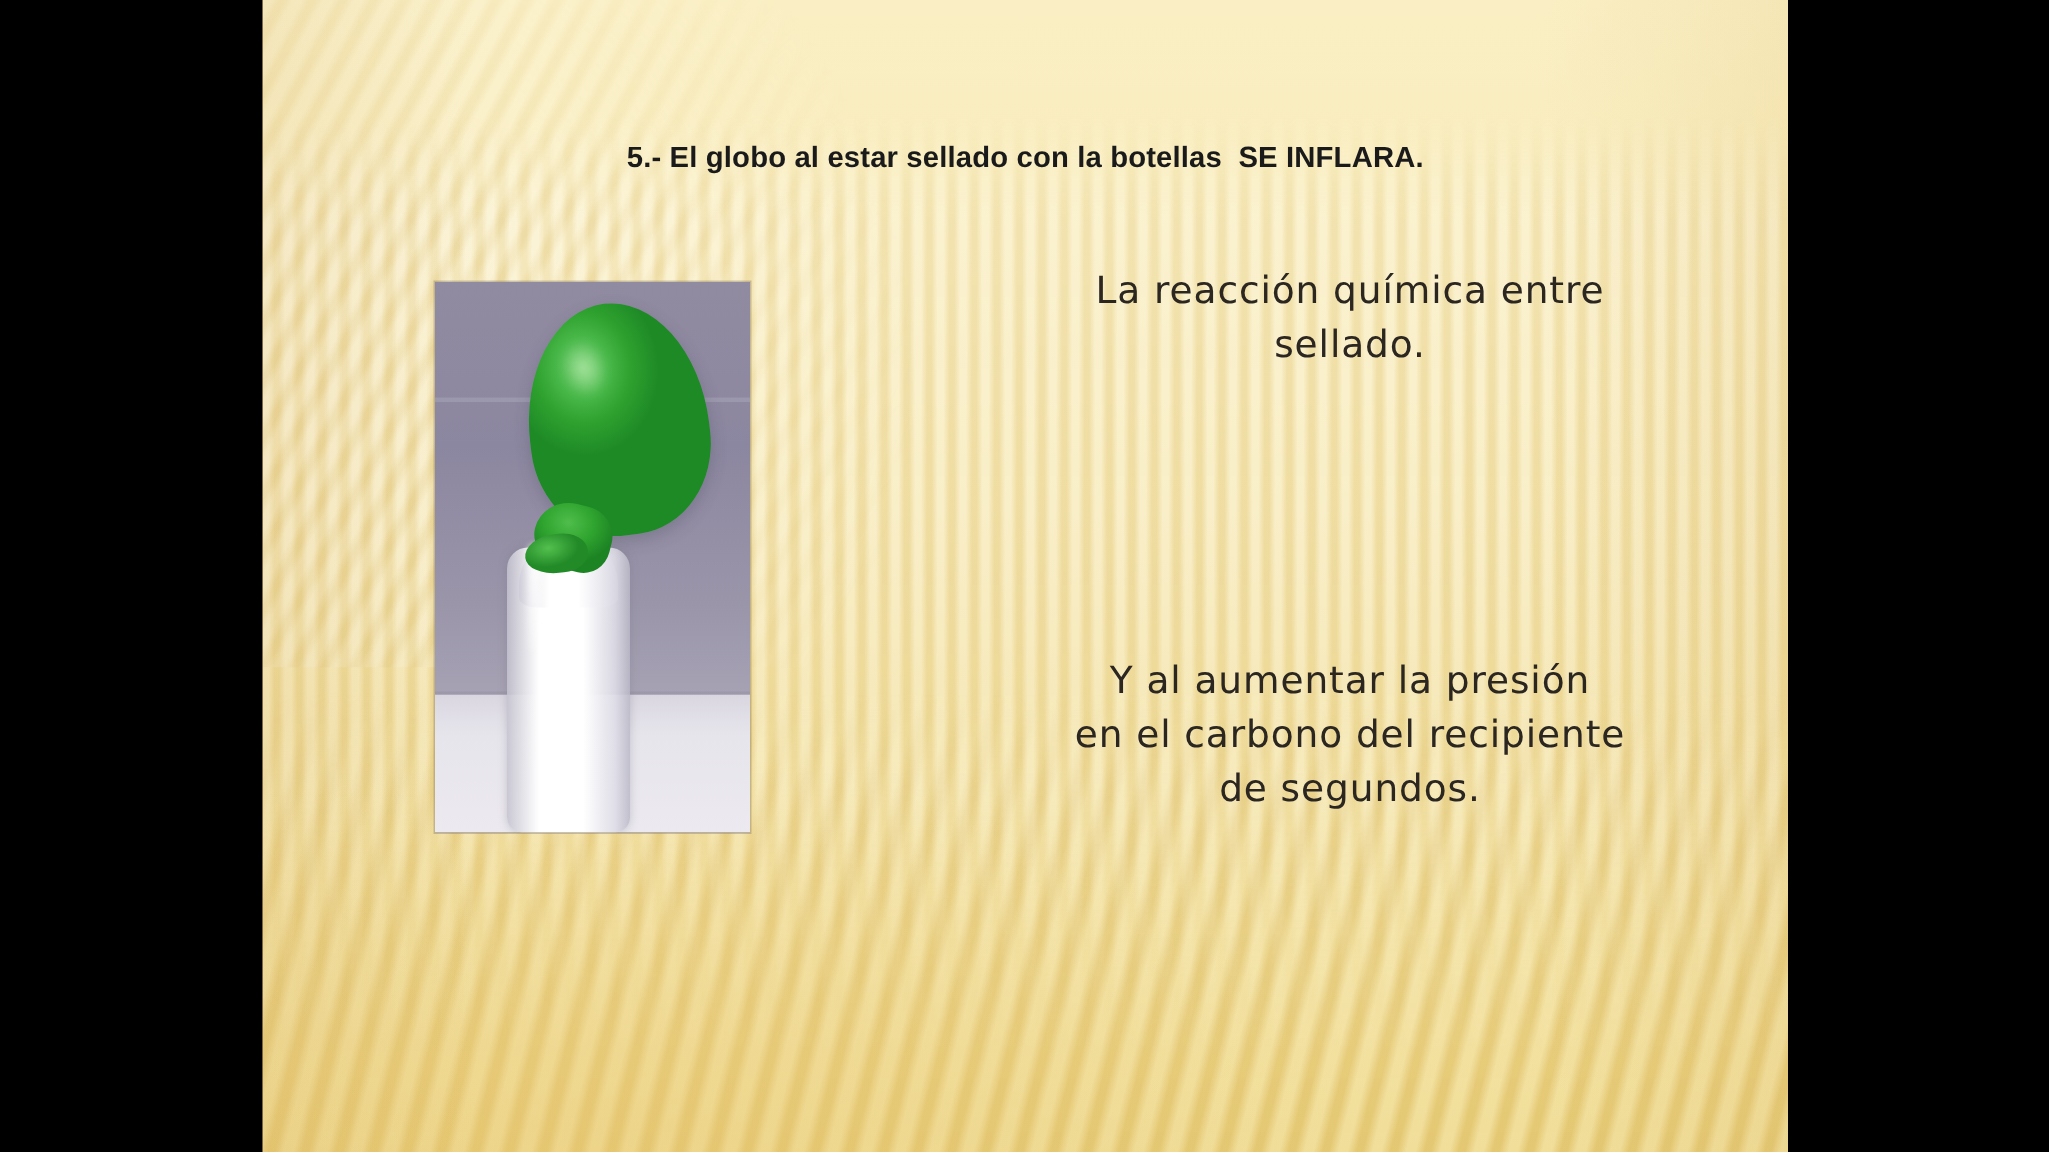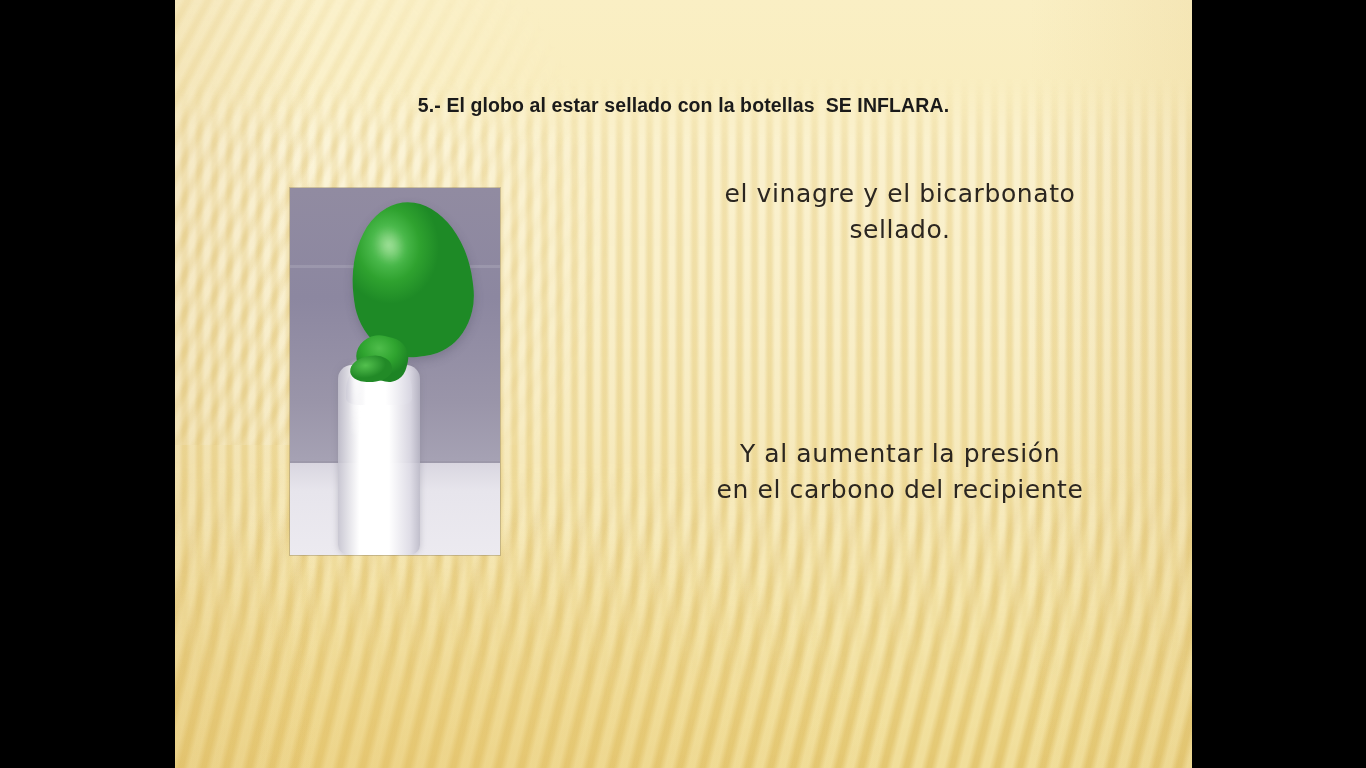--- a/index.html
+++ b/index.html
@@ -258,27 +258,28 @@
       <div class="bottle-shoulder"></div>
       <div class="bottle-neck"></div>
       <div class="bottle-highlight"></div>
       <div class="balloon"></div>
       <div class="balloon-sheen"></div>
       <div class="balloon-neck"></div>
       <div class="balloon-lip"></div>
     </div>
 
     <div class="body-text" id="para1">
-      <p>el vinagre y el bicarbonato</p>
+      <p>La reacción química entre</p>
       <p>sellado.</p>
     </div>
 
     <div class="body-text" id="para2">
       <p>Y al aumentar la presión</p>
       <p>en el carbono del recipiente</p>
+      <p>de segundos.</p>
     </div>
 
   </div>
 
   <div style="position:absolute;left:0;top:0;width:175px;height:768px;background:#000;"></div>
   <div style="position:absolute;left:1192px;top:0;width:174px;height:768px;background:#000;"></div>
 
 </div>
 
 </body></html>

